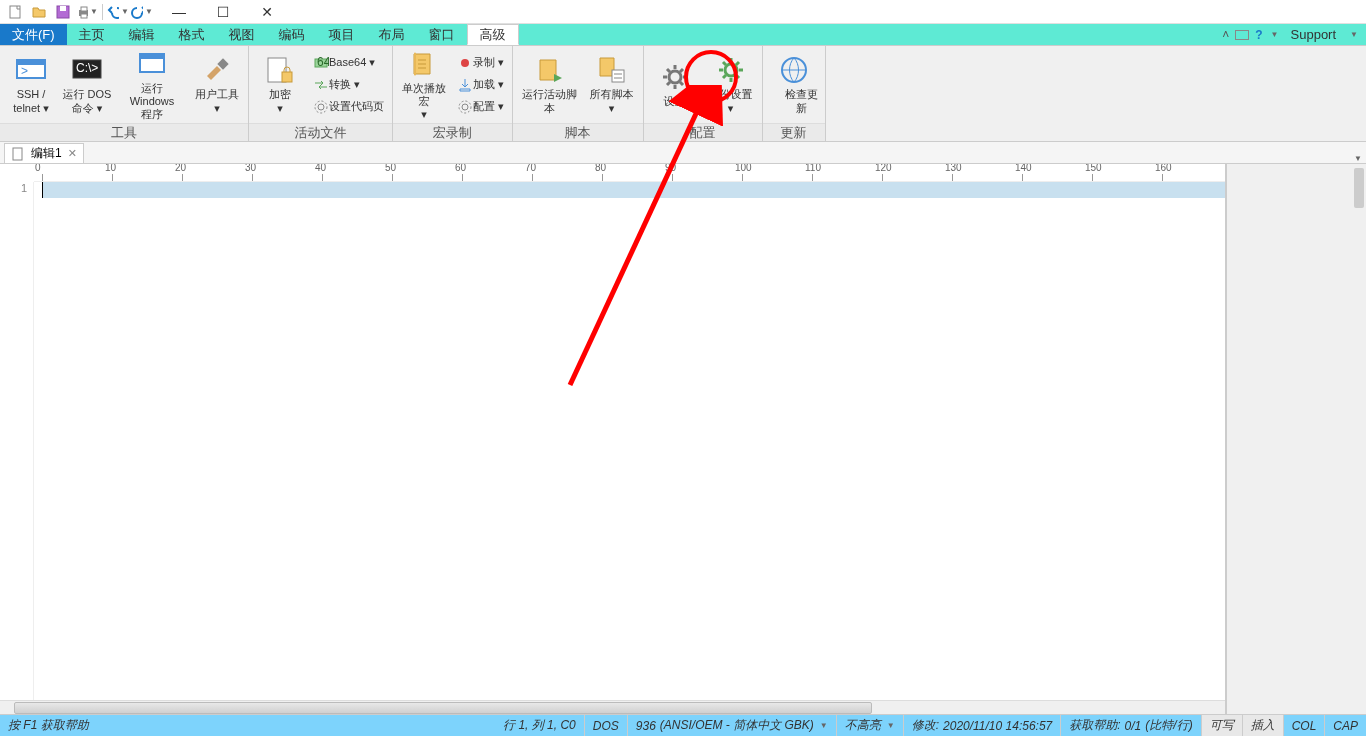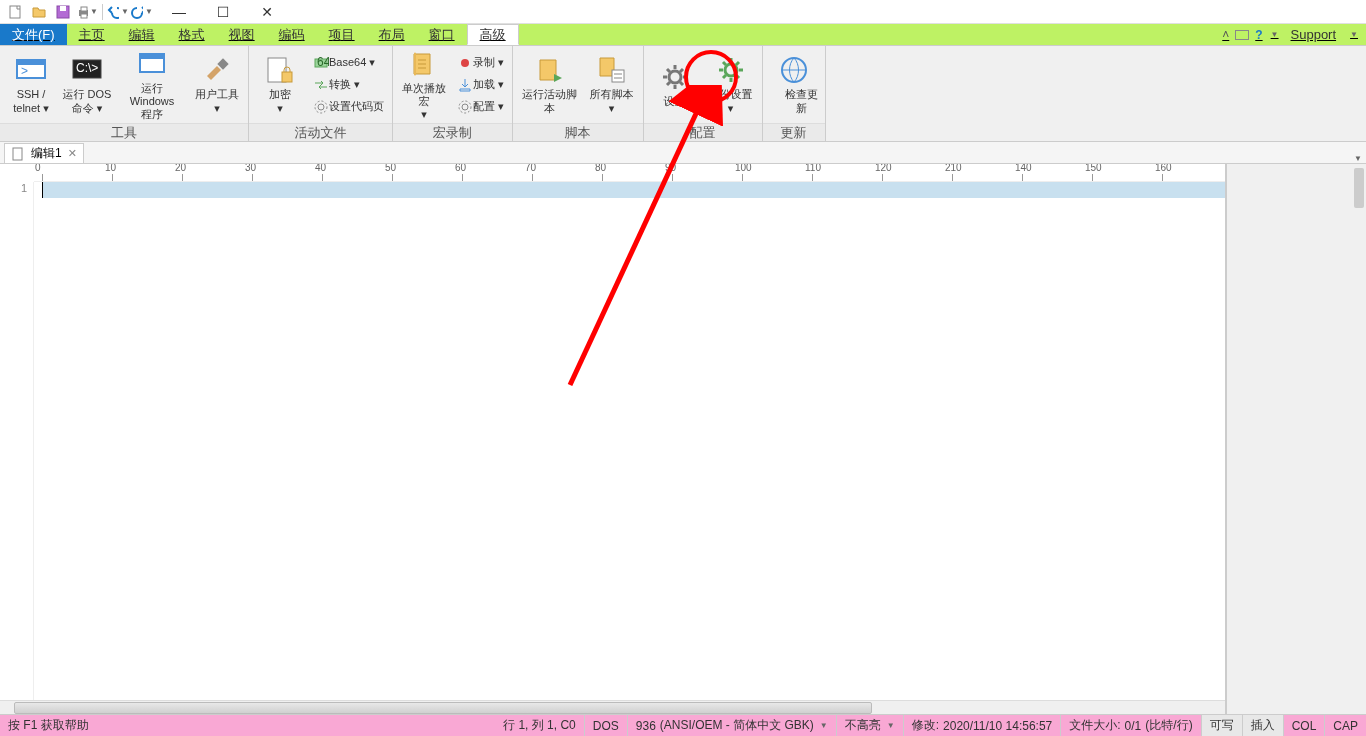--- a/index.html
+++ b/index.html
@@ -8,21 +8,21 @@
 
 .title-bar { height: 24px; background: #fff; display: flex; align-items: center; border-bottom: 1px solid #e0e0e0; }
 .qat { display: flex; align-items: center; padding: 0 4px; gap: 2px; }
 .qat-btn { width: 22px; height: 20px; display: flex; align-items: center; justify-content: center; cursor: pointer; }
 .qat-sep { width: 1px; height: 16px; background: #ccc; margin: 0 2px; }
 .title-text { flex: 1; text-align: center; font-size: 13px; color: #333; }
 .win-controls { display: flex; }
 .win-btn { width: 44px; height: 24px; display: flex; align-items: center; justify-content: center; cursor: pointer; font-size: 14px; color: #333; }
 
 
-.menu-bar { height: 22px; background: #bef264; display: flex; align-items: stretch; border-bottom: 1px solid #ccc; text-decoration: underline; }
+.menu-bar { height: 22px; background: #5eead4; display: flex; align-items: stretch; border-bottom: 1px solid #ccc; }
 .menu-item { padding: 0 12px; display: flex; align-items: center; cursor: pointer; color: #333; font-size: 13px; }
 .menu-item.file { background: #1979ca; color: #fff; }
 .menu-item.active { background: #fff; border: 1px solid #ccc; border-bottom: 1px solid #fff; position: relative; top: 0px; }
 .menu-right { margin-left: auto; display: flex; align-items: center; padding-right: 8px; gap: 6px; }
 .support { font-size: 13px; color: #333; padding: 0 6px; }
 
 
 .ribbon { height: 96px; background: #f0f0f0; border-bottom: 1px solid #ccc; display: flex; }
 .ribbon-group { border-right: 1px solid #ccc; display: flex; flex-direction: column; }
 .ribbon-body { flex: 1; display: flex; align-items: center; padding: 2px 4px; gap: 2px; }
@@ -55,21 +55,21 @@
 .text-area { position: absolute; left: 34px; top: 18px; right: 0; bottom: 14px; }
 .current-line { position: absolute; left: 8px; right: 0; top: 0; height: 16px; background: #c8e0ef; }
 .cursor { position: absolute; left: 8px; top: 0; width: 1px; height: 16px; background: #000; }
 .hscroll { position: absolute; left: 0; right: 0; bottom: 0; height: 14px; background: #f0f0f0; border-top: 1px solid #ddd; }
 .hscroll-thumb { position: absolute; left: 14px; width: 70%; height: 12px; top: 1px; background: linear-gradient(#e8e8e8,#d0d0d0); border: 1px solid #bbb; border-radius: 2px; }
 
 .side-panel { width: 140px; background: #f0f0f0; border-left: 1px solid #ccc; position: relative; }
 .side-thumb { position: absolute; right: 2px; top: 4px; width: 10px; height: 40px; background: #ccc; border-radius: 2px; }
 
 
-.status-bar { height: 22px; background: #f9a8d4; border-top: 1px solid #ccc; display: flex; align-items: center; font-size: 11px; color: #333; }
+.status-bar { height: 22px; background: #7dd3fc; border-top: 1px solid #ccc; display: flex; align-items: center; font-size: 11px; color: #333; font-style: italic; }
 .status-cell { padding: 0 8px; border-right: 1px solid #ccc; height: 100%; display: flex; align-items: center; gap: 4px; }
 .status-cell.btn { background: #e8e8e8; cursor: pointer; }
 .status-spacer { flex: 1; }
 
 
 .anno-circle { position: absolute; width: 54px; height: 54px; border: 4px solid #ff0000; border-radius: 50%; left: 684px; top: 50px; pointer-events: none; }
 .anno-arrow { position: absolute; left: 560px; top: 85px; width: 170px; height: 310px; pointer-events: none; }
 
 
 svg { display: block; }
@@ -409,21 +409,21 @@
           <div class="tick-major">
             <div class="tick-label">100</div>
           </div>
           <div class="tick-major">
             <div class="tick-label">110</div>
           </div>
           <div class="tick-major">
             <div class="tick-label">120</div>
           </div>
           <div class="tick-major">
-            <div class="tick-label">210</div>
+            <div class="tick-label">130</div>
           </div>
           <div class="tick-major">
             <div class="tick-label">140</div>
           </div>
           <div class="tick-major">
             <div class="tick-label">150</div>
           </div>
           <div class="tick-major">
             <div class="tick-label">160</div>
           </div>
@@ -457,21 +457,21 @@
   </div>
   <div class="status-cell">
     <span>不高亮</span>
     <span class="drop">▼</span>
   </div>
   <div class="status-cell">
     <span>修改:</span>
     <span>2020/11/10 14:56:57</span>
   </div>
   <div class="status-cell">
-    <span>文件大小:</span>
+    <span>获取帮助:</span>
     <span>0/1</span>
     <span>(比特/行)</span>
   </div>
   <div class="status-cell btn">可写</div>
   <div class="status-cell btn">插入</div>
   <div class="status-cell">COL</div>
   <div class="status-cell" style="border:none;">CAP</div>
 </div>
 
 <div class="anno-circle"></div>

